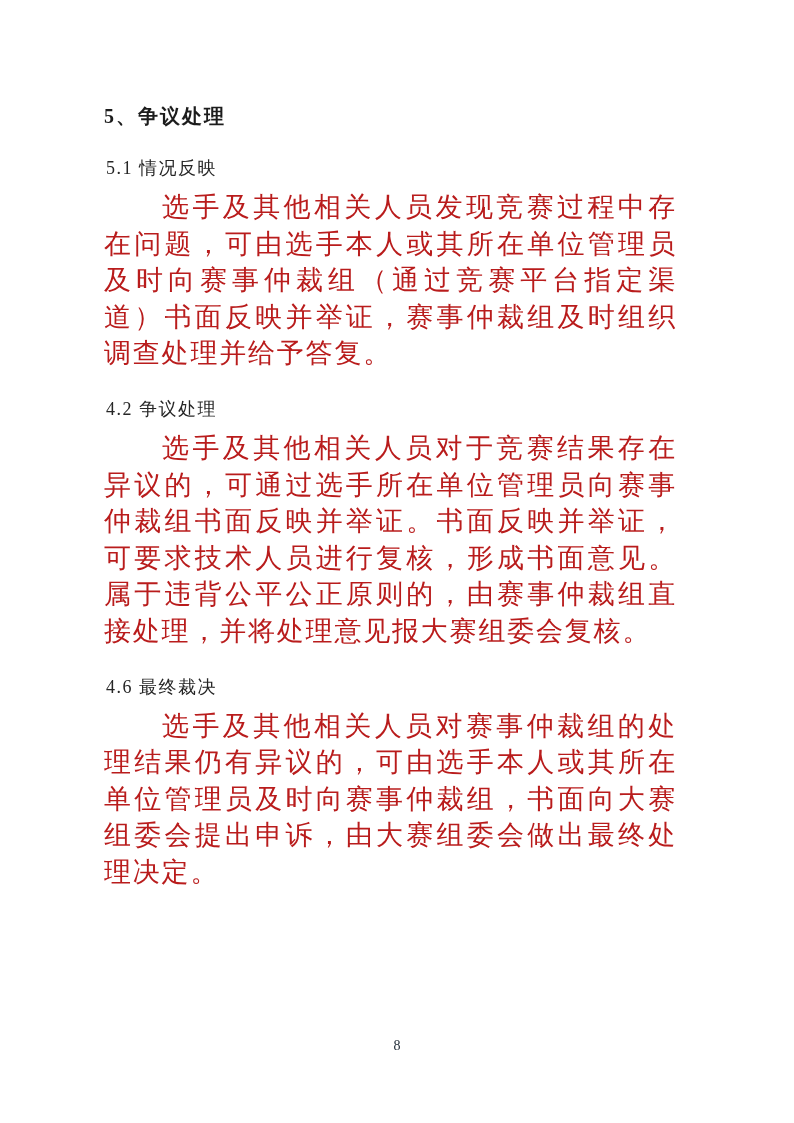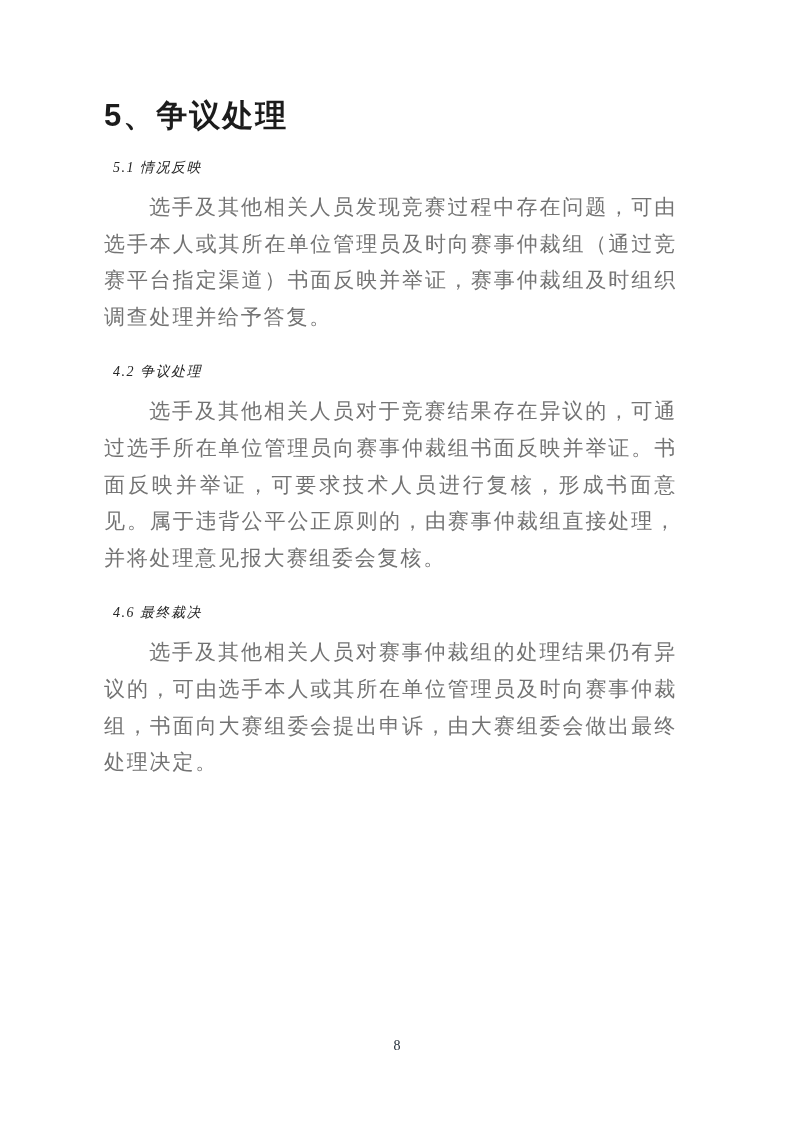--- a/index.html
+++ b/index.html
@@ -16,45 +16,44 @@
     font-family: "Liberation Serif", serif;
     color: #262626;
   }
   .content {
     position: absolute;
     left: 104px;
     top: 101px;
     width: 573px;
   }
   .doc-title {
-    font-family: Liberation Sans, sans-serif;
-    font-size: 31px;
+    font-family: Liberation Serif, serif;
+    font-size: 20px;
     font-weight: 700;
     color: #1c1c1c;
     letter-spacing: 2px;
     line-height: 30px;
     margin: 0;
   }
   .section-heading {
-    font-size: 14px;
+    font-size: 18px;
     font-weight: 400;
     color: #262626;
     letter-spacing: 1.5px;
     line-height: 30px;
-    margin: 22px 0 0 9px;
-    font-style: italic;
+    margin: 22px 0 0 2px;
   }
   .section-paragraph {
-    font-size: 21px;
+    font-size: 27px;
     line-height: 36.6px;
     letter-spacing: 1.8px;
     text-align: justify;
     text-indent: 2.15em;
     margin: 6px 0 0 0;
-    color: #737373;
+    color: #b91c1c;
   }
   .page-number {
     position: absolute;
     top: 1038px;
     left: 0;
     width: 100%;
     text-align: center;
     font-size: 14px;
     color: #1c2733;
     font-family: "Liberation Serif", serif;

